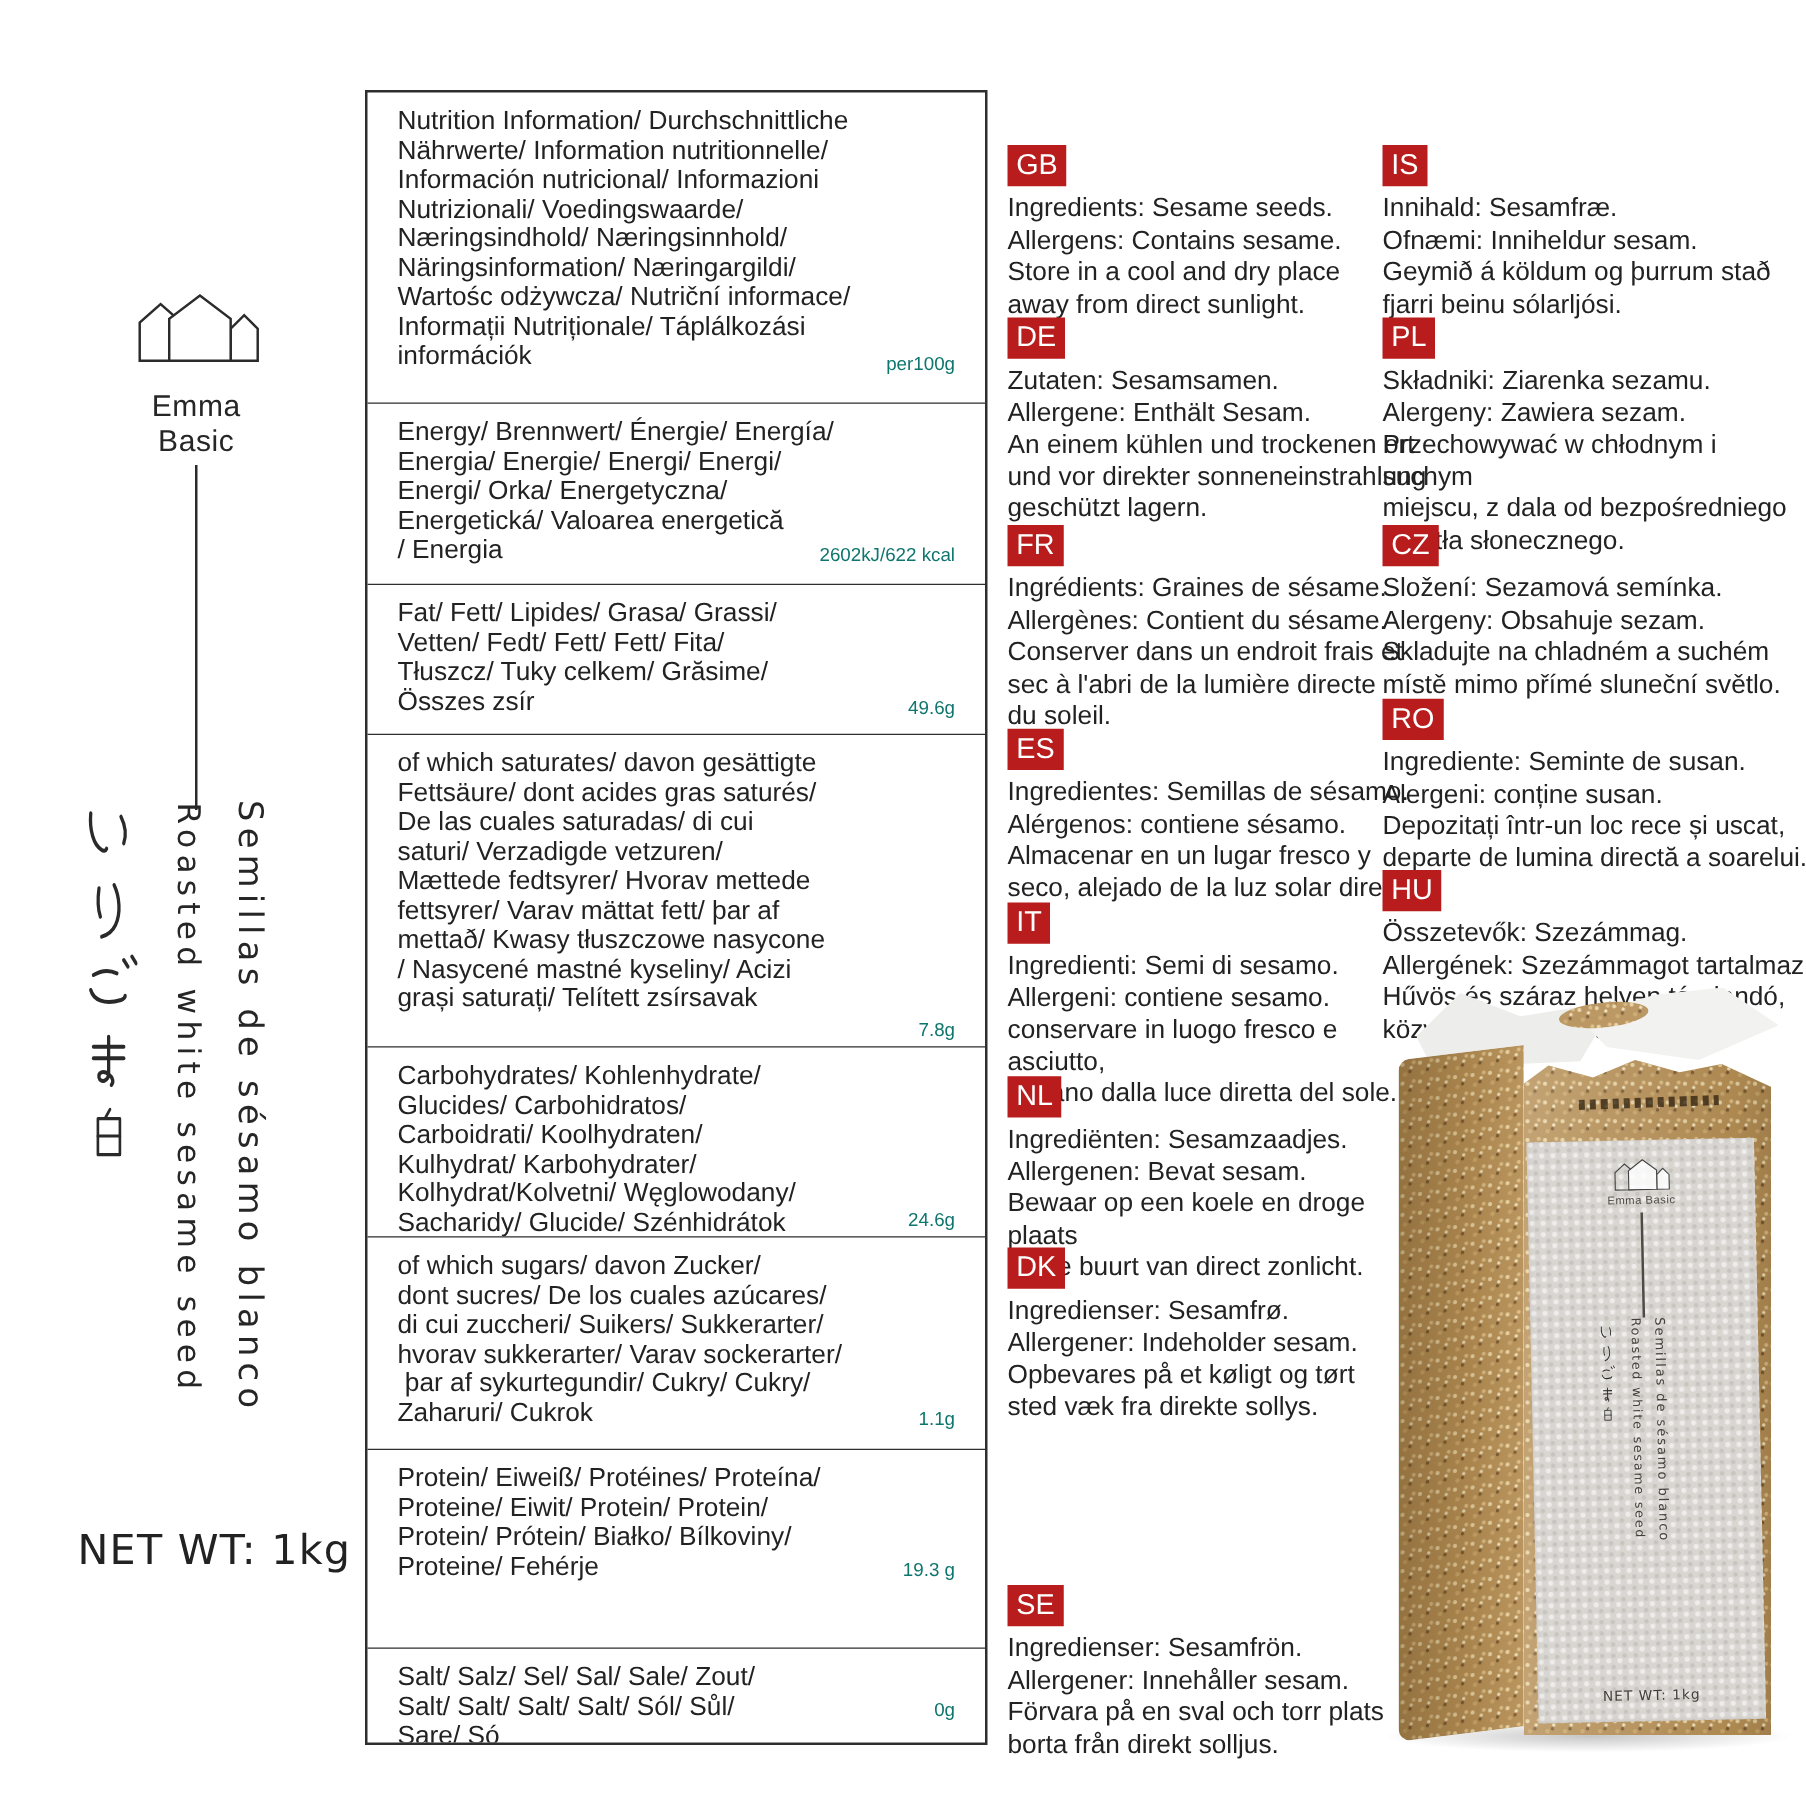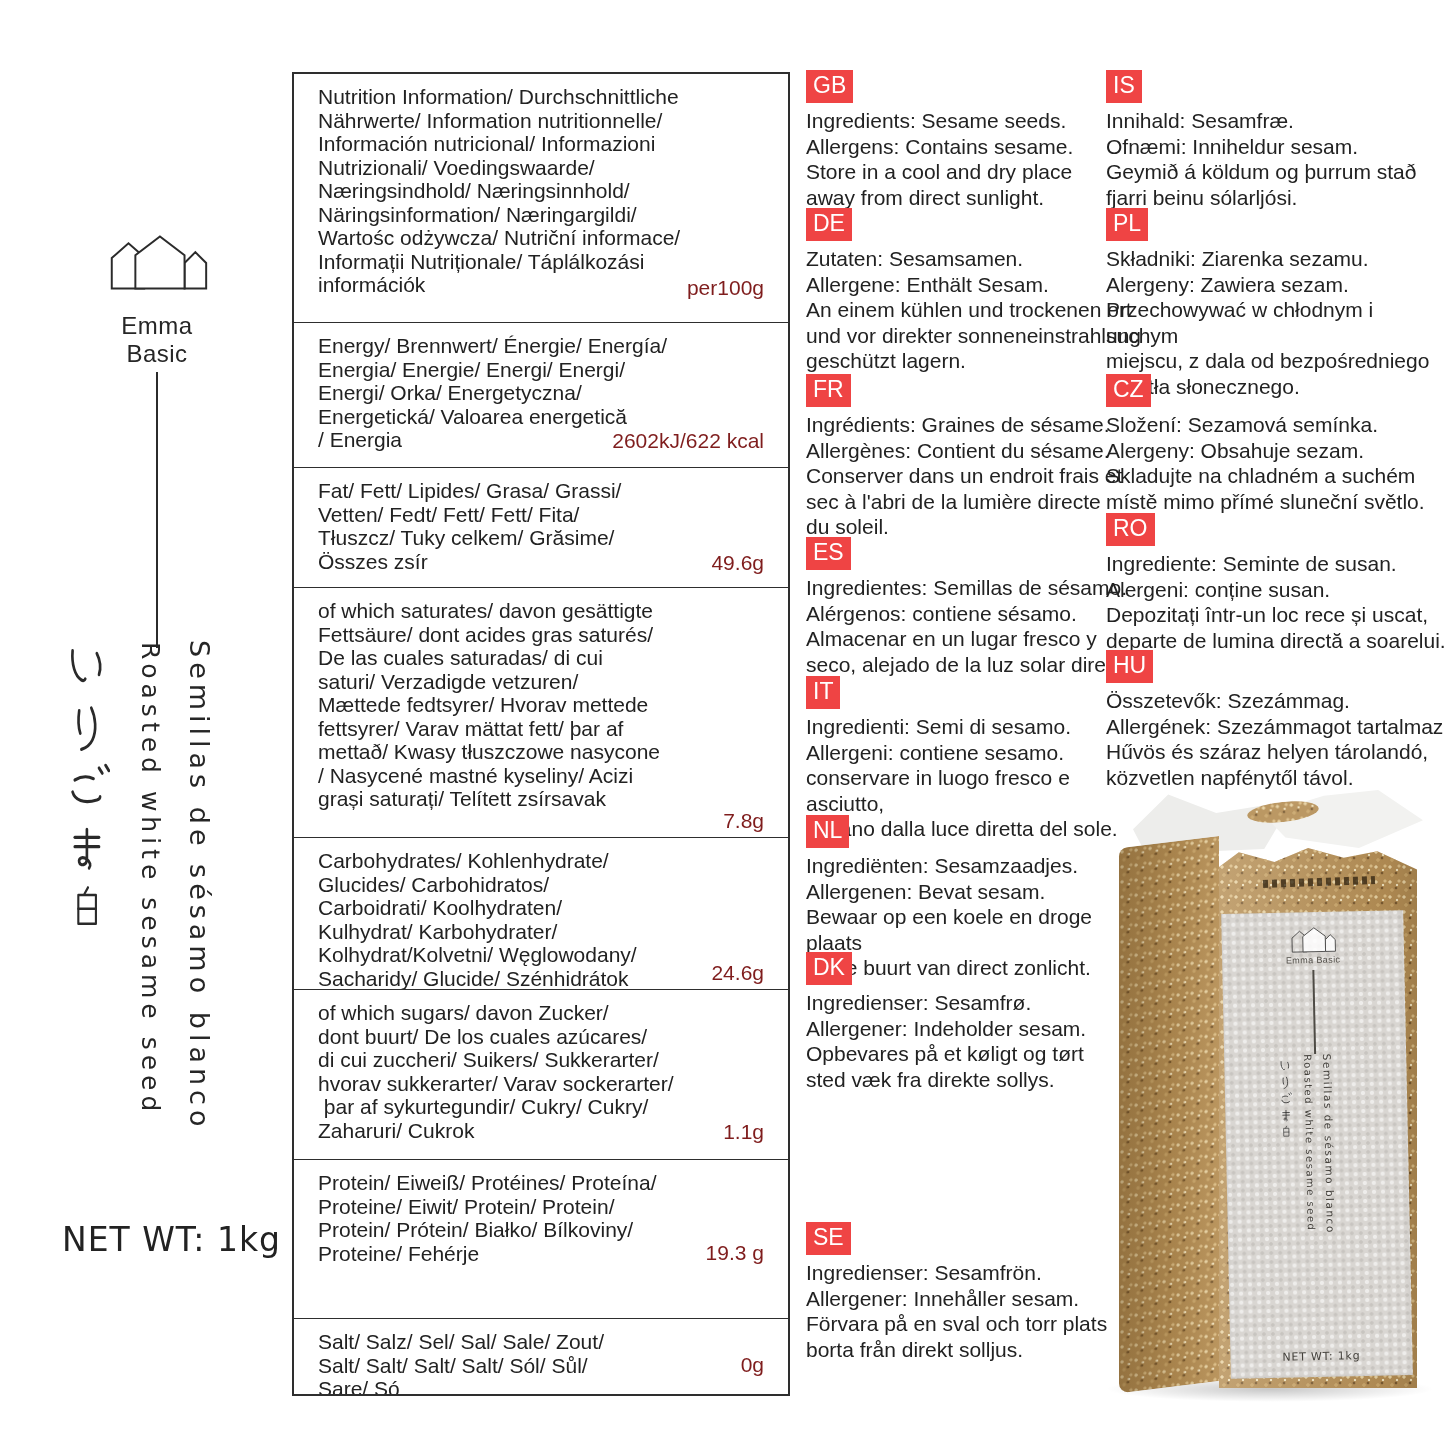--- a/index.html
+++ b/index.html
@@ -20,33 +20,33 @@
   .v-en{left:136px;top:642px;height:530px;font-size:25px;letter-spacing:5px;}
   .v-ja{position:absolute;left:66px;top:640px;width:44px;height:300px;}
   .netwt{position:absolute;left:62px;top:1220px;font-size:33px;letter-spacing:1px;
     color:#222;font-family:"DejaVu Sans","Liberation Sans",sans-serif;}
   
   .ntable{position:absolute;left:292px;top:72px;width:494px;border:2px solid #2e2e2e;}
   .nrow{position:relative;border-top:1.5px solid #2e2e2e;box-sizing:border-box;overflow:hidden;}
   .nrow:first-child{border-top:none;}
   .nlabel{position:absolute;left:24px;top:11px;width:408px;font-size:21px;line-height:23.5px;
     white-space:pre-wrap;color:#222;}
-  .nvalue{position:absolute;right:24px;font-size:21px;color:#7f1d1d;}
+  .nvalue{position:absolute;right:24px;font-size:15px;color:#0f766e;}
   .r0{height:248px;} .r0 .nvalue{bottom:22px;}
   .r1{height:145px;} .r1 .nvalue{bottom:14px;}
   .r2{height:120px;} .r2 .nvalue{bottom:12px;}
   .r3{height:250px;} .r3 .nvalue{bottom:4px;}
   .r4{height:152px;} .r4 .nvalue{bottom:4px;}
   .r5{height:170px;} .r5 .nvalue{bottom:15px;}
   .r6{height:115px;padding-left:40px;} .r6 .nvalue{bottom:9px;}
   .r7{height:76px;margin-top:44px;} .r7 .nvalue{bottom:17px;}
   
   .lang{position:absolute;width:345px;}
-  .lang-tag{display:inline-block;background:#ef4444;color:#ffffff;font-size:23px;
-    line-height:1;padding:4px 7px 6px;margin-bottom:5px;}
+  .lang-tag{display:inline-block;background:#b91c1c;color:#ffffff;font-size:23px;
+    line-height:1;padding:4px 7px 6px;margin-bottom:5px;margin-top:46px;}
   .lang-text{font-size:21px;line-height:25.5px;white-space:pre-line;color:#222;}
   .p-gb{left:806px;top:70px;}  .p-de{left:806px;top:208px;} .p-fr{left:806px;top:374px;}
   .p-es{left:806px;top:537px;} .p-it{left:806px;top:676px;} .p-nl{left:806px;top:815px;}
   .p-dk{left:806px;top:952px;} .p-no{left:806px;top:1085px;}.p-se{left:806px;top:1222px;}
   .p-is{left:1106px;top:70px;} .p-pl{left:1106px;top:208px;}.p-cz{left:1106px;top:374px;}
   .p-ro{left:1106px;top:513px;}.p-hu{left:1106px;top:650px;}
   
   .photo{position:absolute;left:1105px;top:790px;width:335px;height:612px;}
   .seeds{
     background-color:#b68f55;
@@ -195,21 +195,21 @@
       <div class="nlabel">Carbohydrates/ Kohlenhydrate/
 Glucides/ Carbohidratos/
 Carboidrati/ Koolhydraten/
 Kulhydrat/ Karbohydrater/
 Kolhydrat/Kolvetni/ Węglowodany/
 Sacharidy/ Glucide/ Szénhidrátok</div>
       <div class="nvalue">24.6g</div>
     </div>
     <div class="nrow r5">
       <div class="nlabel">of which sugars/ davon Zucker/
-dont buurt/ De los cuales azúcares/
+dont sucres/ De los cuales azúcares/
 di cui zuccheri/ Suikers/ Sukkerarter/
 hvorav sukkerarter/ Varav sockerarter/
  þar af sykurtegundir/ Cukry/ Cukry/
 Zaharuri/ Cukrok</div>
       <div class="nvalue">1.1g</div>
     </div>
     <div class="nrow r6">
       <div class="nlabel">Protein/ Eiweiß/ Protéines/ Proteína/
 Proteine/ Eiwit/ Protein/ Protein/
 Protein/ Prótein/ Białko/ Bílkoviny/

